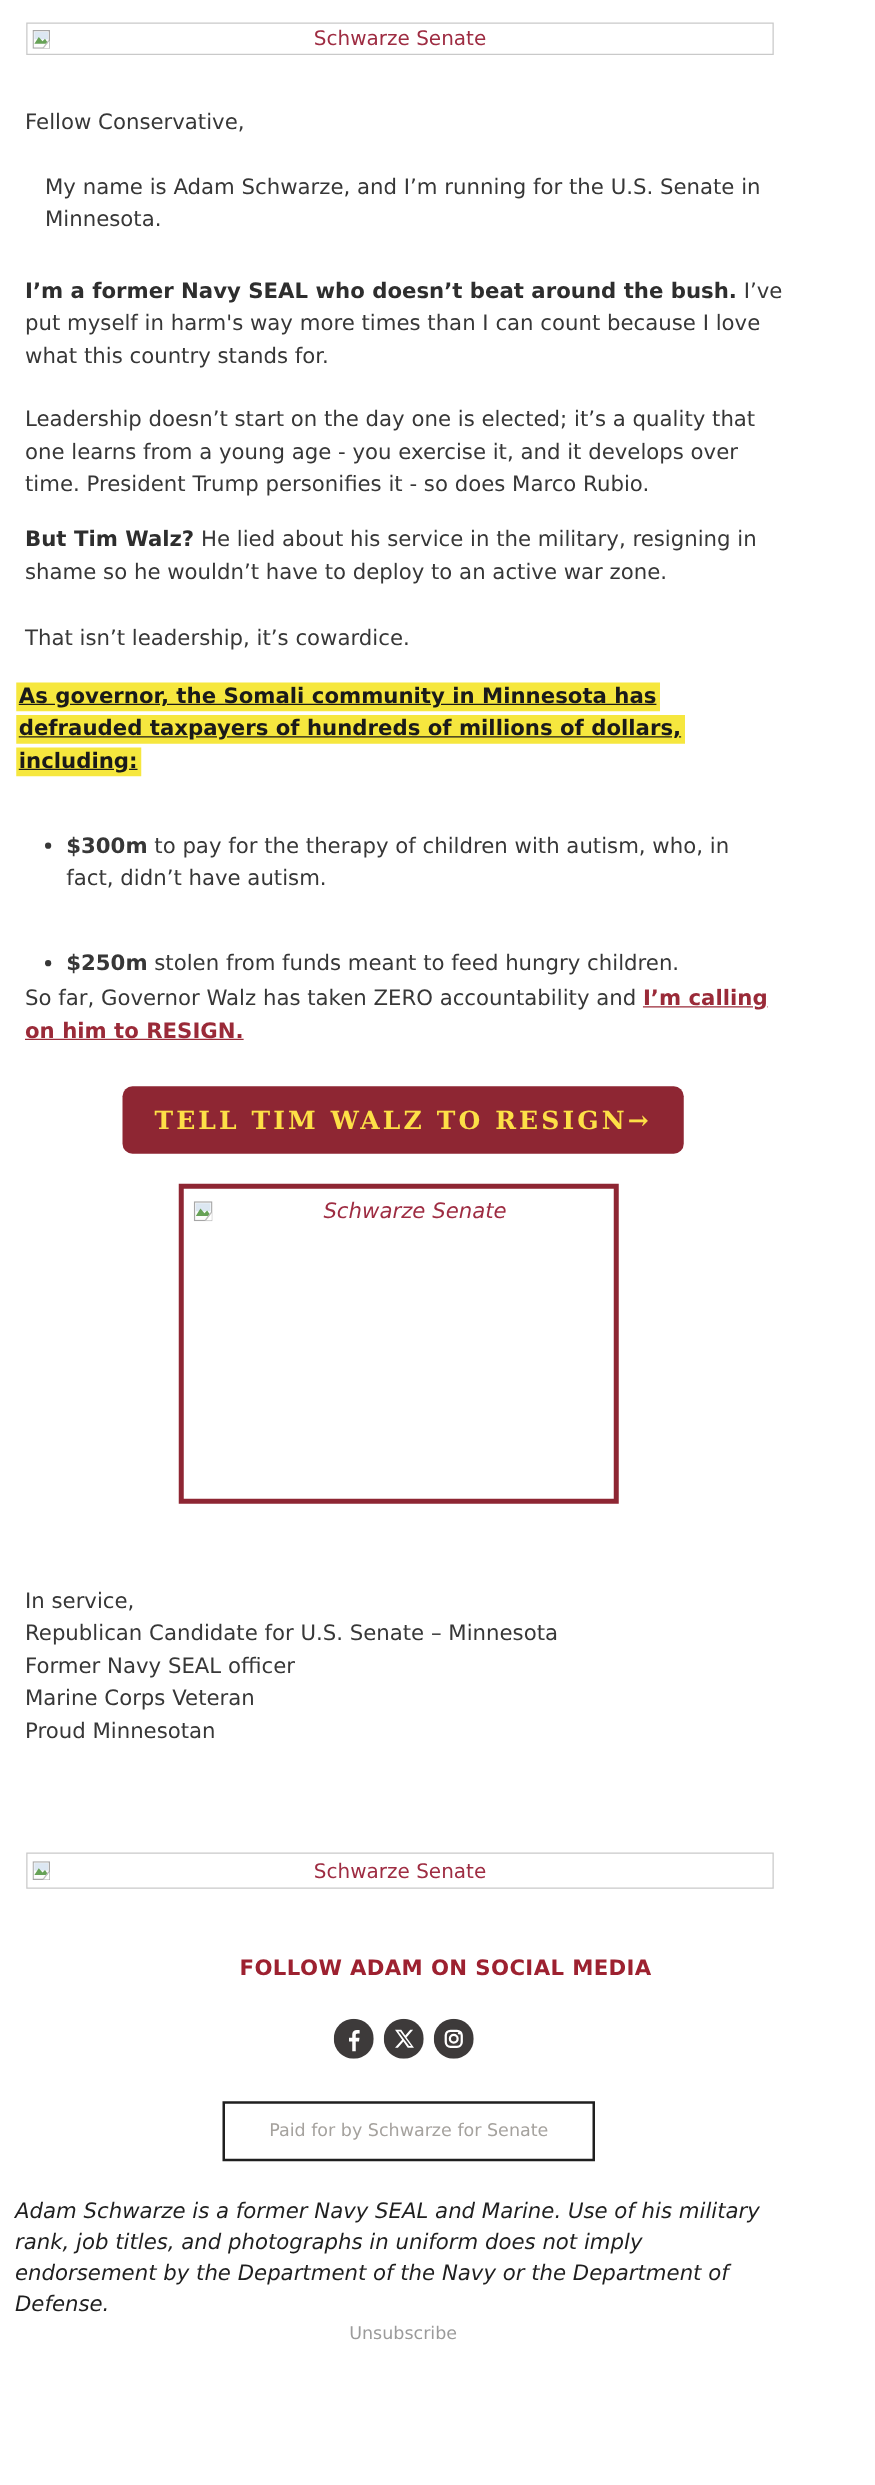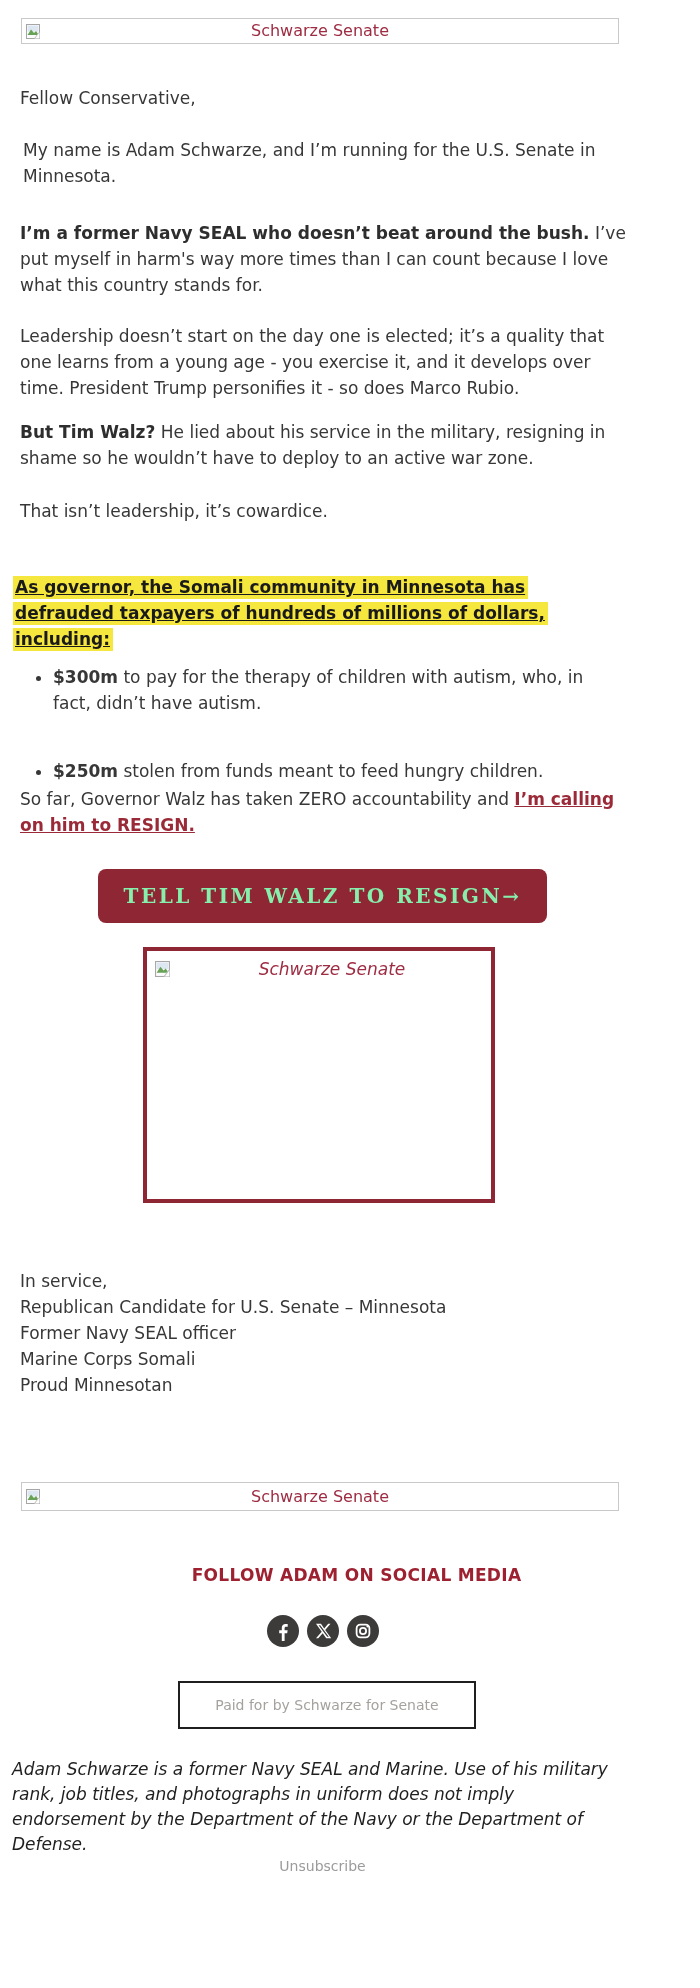--- a/index.html
+++ b/index.html
@@ -18,39 +18,39 @@
   .img-placeholder .broken-icon { position:absolute; left:4px; top:5px; }
   .img-placeholder .alt-text {
     position:absolute; inset:0; text-align:center; line-height:24px;
     font-size:16px; color:#9e2c42;
   }
 
   
   .para { font-size:17px; line-height:26px; color:#373737; }
   .para b { color:#2e2e2e; }
 
-  .headline { font-size:17px; line-height:26px; font-weight:bold;margin-top:30px; }
+  .headline { font-size:17px; line-height:26px; font-weight:bold; }
   .headline .hl {
     background:#f6e73e; color:#1a1a1a; text-decoration:underline;
     padding:1px 3px 2px 2px;
     -webkit-box-decoration-break:clone; box-decoration-break:clone;
   }
 
   ul.points { list-style:disc outside; padding-left:33px; }
   ul.points li { font-size:17px; line-height:26px; }
   ul.points li + li { margin-top:42px; }
 
   .resign-link {
     color:#9a2a38; font-weight:bold; text-decoration:underline; cursor:pointer;
   }
 
   .center-band { left:0; width:645px; text-align:center; }
 
   .cta-button {
-    display:inline-block; background:#8e2633; color:#86efac;
+    display:inline-block; background:#8e2633; color:#fde047;
     font-family:"DejaVu Serif", serif; font-weight:bold;
     font-size:20px; letter-spacing:2.5px; line-height:28px;
     padding:13px 26px; border:none; border-radius:8px; cursor:pointer;
   }
 
   .hero-box {
     position:absolute; left:143px; top:947px; width:352px; height:256px;
     border:4px solid #8e2633; background:#ffffff;
   }
   .hero-box .broken-icon { position:absolute; left:8px; top:10px; }
@@ -91,21 +91,21 @@
       <path d="M1.5 11 L5 5.5 L8 9 L10 7 L12.5 10.5 L12.5 11 Z" fill="#67a257"></path>
       <path d="M13.5 8.5 L8.5 14.5 L13.5 14.5 Z" fill="#ffffff"></path>
       <path d="M13 8.5 L8.5 14.5" stroke="#bbbbbb" stroke-width="1" fill="none"></path>
     </svg>
   </span>
   <span class="alt-text">Schwarze Senate</span>
 </div>
 
 <p class="para abs" style="left:20px; top:85px; width:612px;">Fellow Conservative,</p>
 
-<p class="para abs" style="left:23px; top:137px; width:612px;">My name is Adam Schwarze, and I’m running for the U.S. Senate in Minnesota.</p>
+<p class="para abs" style="left:36px; top:137px; width:612px;">My name is Adam Schwarze, and I’m running for the U.S. Senate in Minnesota.</p>
 
 <p class="para abs" style="left:20px; top:220px; width:612px;"><b>I’m a former Navy SEAL who doesn’t beat around the bush.</b><span> I’ve put myself in harm's way more times than I can count because I love what this country stands for.</span></p>
 
 <p class="para abs" style="left:20px; top:323px; width:612px;">Leadership doesn’t start on the day one is elected; it’s a quality that one learns from a young age - you exercise it, and it develops over time. President Trump personifies it - so does Marco Rubio.</p>
 
 <p class="para abs" style="left:20px; top:419px; width:612px;"><b>But Tim Walz?</b><span> He lied about his service in the military, resigning in shame so he wouldn’t have to deploy to an active war zone.</span></p>
 
 <p class="para abs" style="left:20px; top:498px; width:612px;">That isn’t leadership, it’s cowardice.</p>
 
 <div class="headline abs" style="left:13px; top:544px; width:556px;">
@@ -133,21 +133,21 @@
       <path d="M13 8.5 L8.5 14.5" stroke="#bbbbbb" stroke-width="1" fill="none"></path>
     </svg>
   </span>
   <span class="alt-text">Schwarze Senate</span>
 </div>
 
 <div class="signature abs" style="left:20px; top:1268px; width:612px;">
   <div>In service,</div>
   <div>Republican Candidate for U.S. Senate – Minnesota</div>
   <div>Former Navy SEAL officer</div>
-  <div>Marine Corps Somali</div>
+  <div>Marine Corps Veteran</div>
   <div>Proud Minnesotan</div>
 </div>
 
 <div class="img-placeholder" style="left:21px; top:1482px; width:598px; height:29px;">
   <span class="broken-icon" style="top:6px;">
     <svg width="14" height="15" viewBox="0 0 14 15">
       <rect x="0.5" y="0.5" width="13" height="14" fill="#fdfdfd" stroke="#a6a6a6"></rect>
       <rect x="1.5" y="1.5" width="11" height="6" fill="#dce7f2"></rect>
       <path d="M1.5 11 L5 5.5 L8 9 L10 7 L12.5 10.5 L12.5 11 Z" fill="#67a257"></path>
       <path d="M13.5 8.5 L8.5 14.5 L13.5 14.5 Z" fill="#ffffff"></path>

